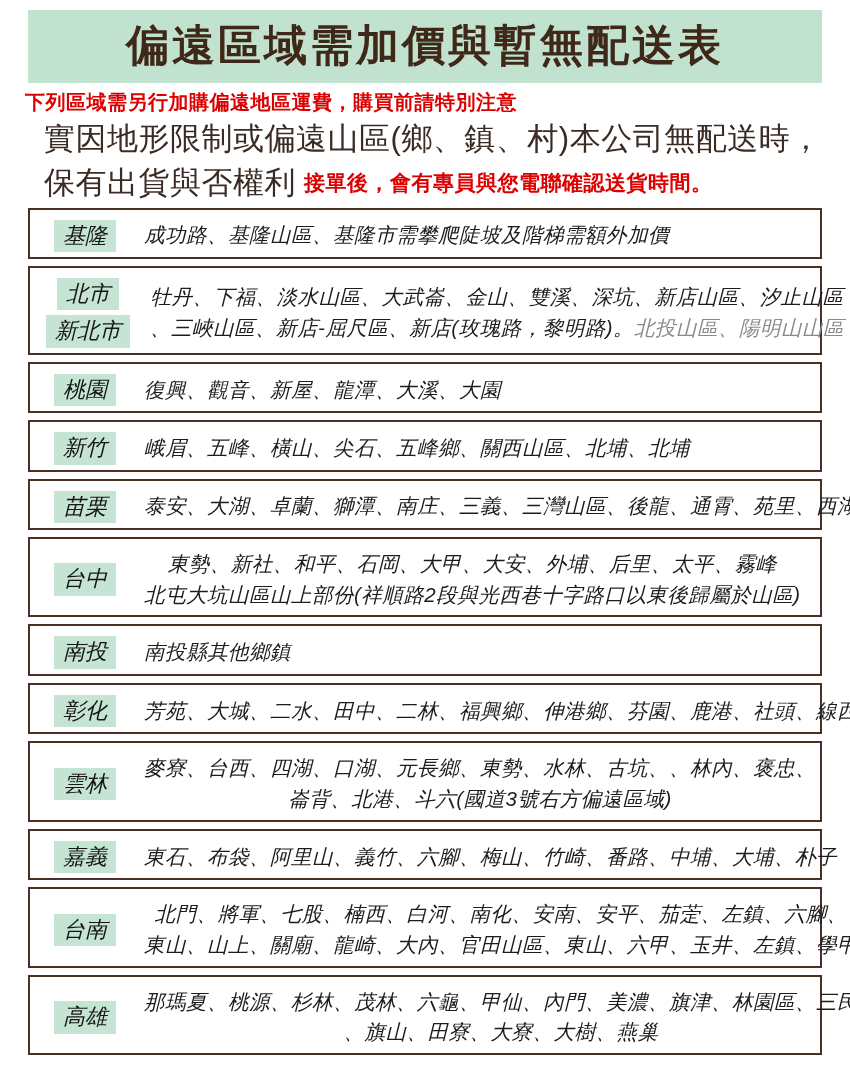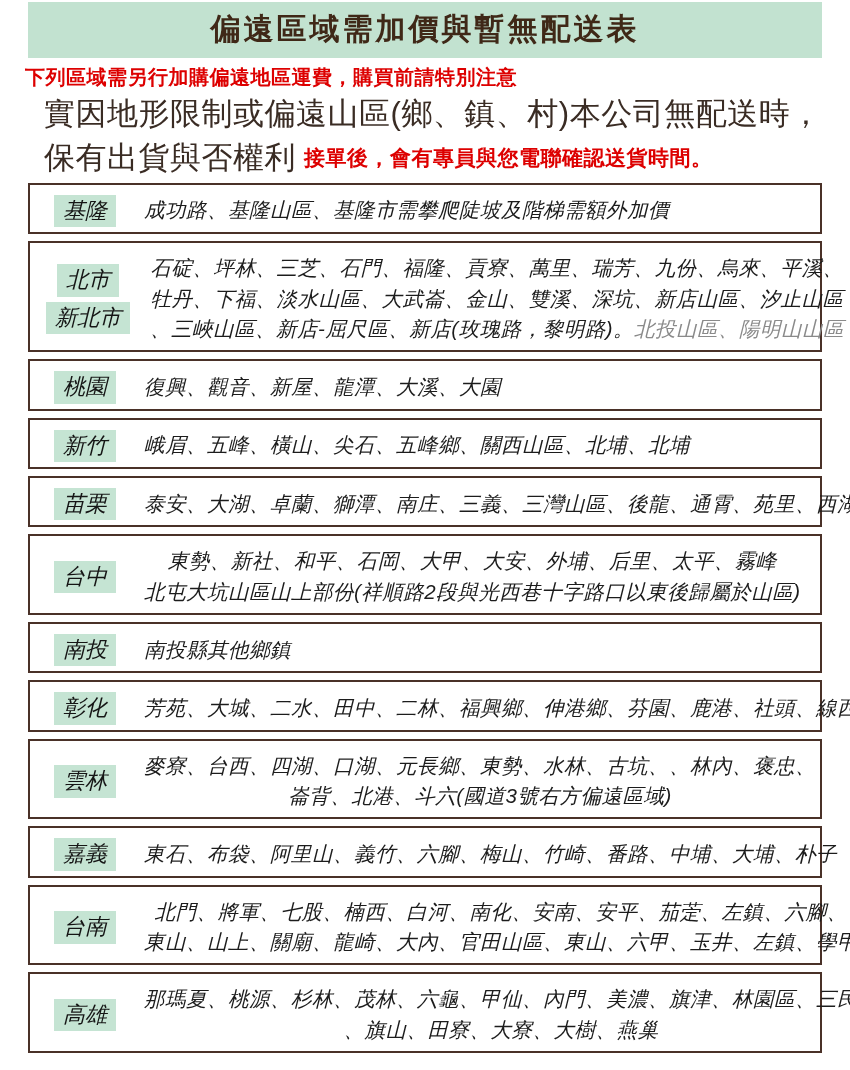--- a/index.html
+++ b/index.html
@@ -12,22 +12,22 @@
     --blue:#1c2f9e;
     --muted:#8a8a8a;
   }
   *{box-sizing:border-box;}
   html,body{margin:0;padding:0;}
   body{
     width:850px;height:1070px;background:#ffffff;overflow:hidden;
     font-family:"Liberation Sans", sans-serif;
   }
   .title-bar{
-    margin:2px 28px 6px;background:var(--green);color:var(--title-brown);
-    font-size:30px;font-weight:bold;text-align:center;padding:7px 7px 8px;
+    margin:10px 28px 6px;background:var(--green);color:var(--title-brown);
+    font-size:43px;font-weight:bold;text-align:center;padding:7px 7px 8px;
     letter-spacing:3px;
   }
   .red-notice{
     color:var(--red);font-weight:bold;font-size:20px;margin:0 0 3px 25px;
     font-family:"Liberation Serif", serif;letter-spacing:0.5px;
   }
   .policy-line{
     color:var(--text-dark);font-size:31px;margin:2px 0 4px 44px;line-height:1.3;
     letter-spacing:0.5px;white-space:nowrap;
   }
@@ -83,21 +83,20 @@
           <div class="line"><span>成功路、基隆山區、基隆市需攀爬陡坡及階梯需額外加價</span></div>
         </div>
   </div>
 
   <div class="row">
     <div class="labels">
           <div class="label">北市</div>
           <div class="label">新北市</div>
         </div>
     <div class="content">
-          <div class="line"><span>石碇、坪林、三芝、石門、福隆、貢寮、萬里、瑞芳、九份、烏來、平溪、</span></div>
           <div class="line"><span>牡丹、下福、淡水山區、大武崙、金山、雙溪、深坑、新店山區、汐止山區</span></div>
           <div class="line"><span>、三峽山區、新店-屈尺區、新店(玫瑰路，黎明路)。</span><span class="muted">北投山區、陽明山山區</span></div>
         </div>
   </div>
 
   <div class="row">
     <div class="labels">
           <div class="label">桃園</div>
         </div>
     <div class="content">

